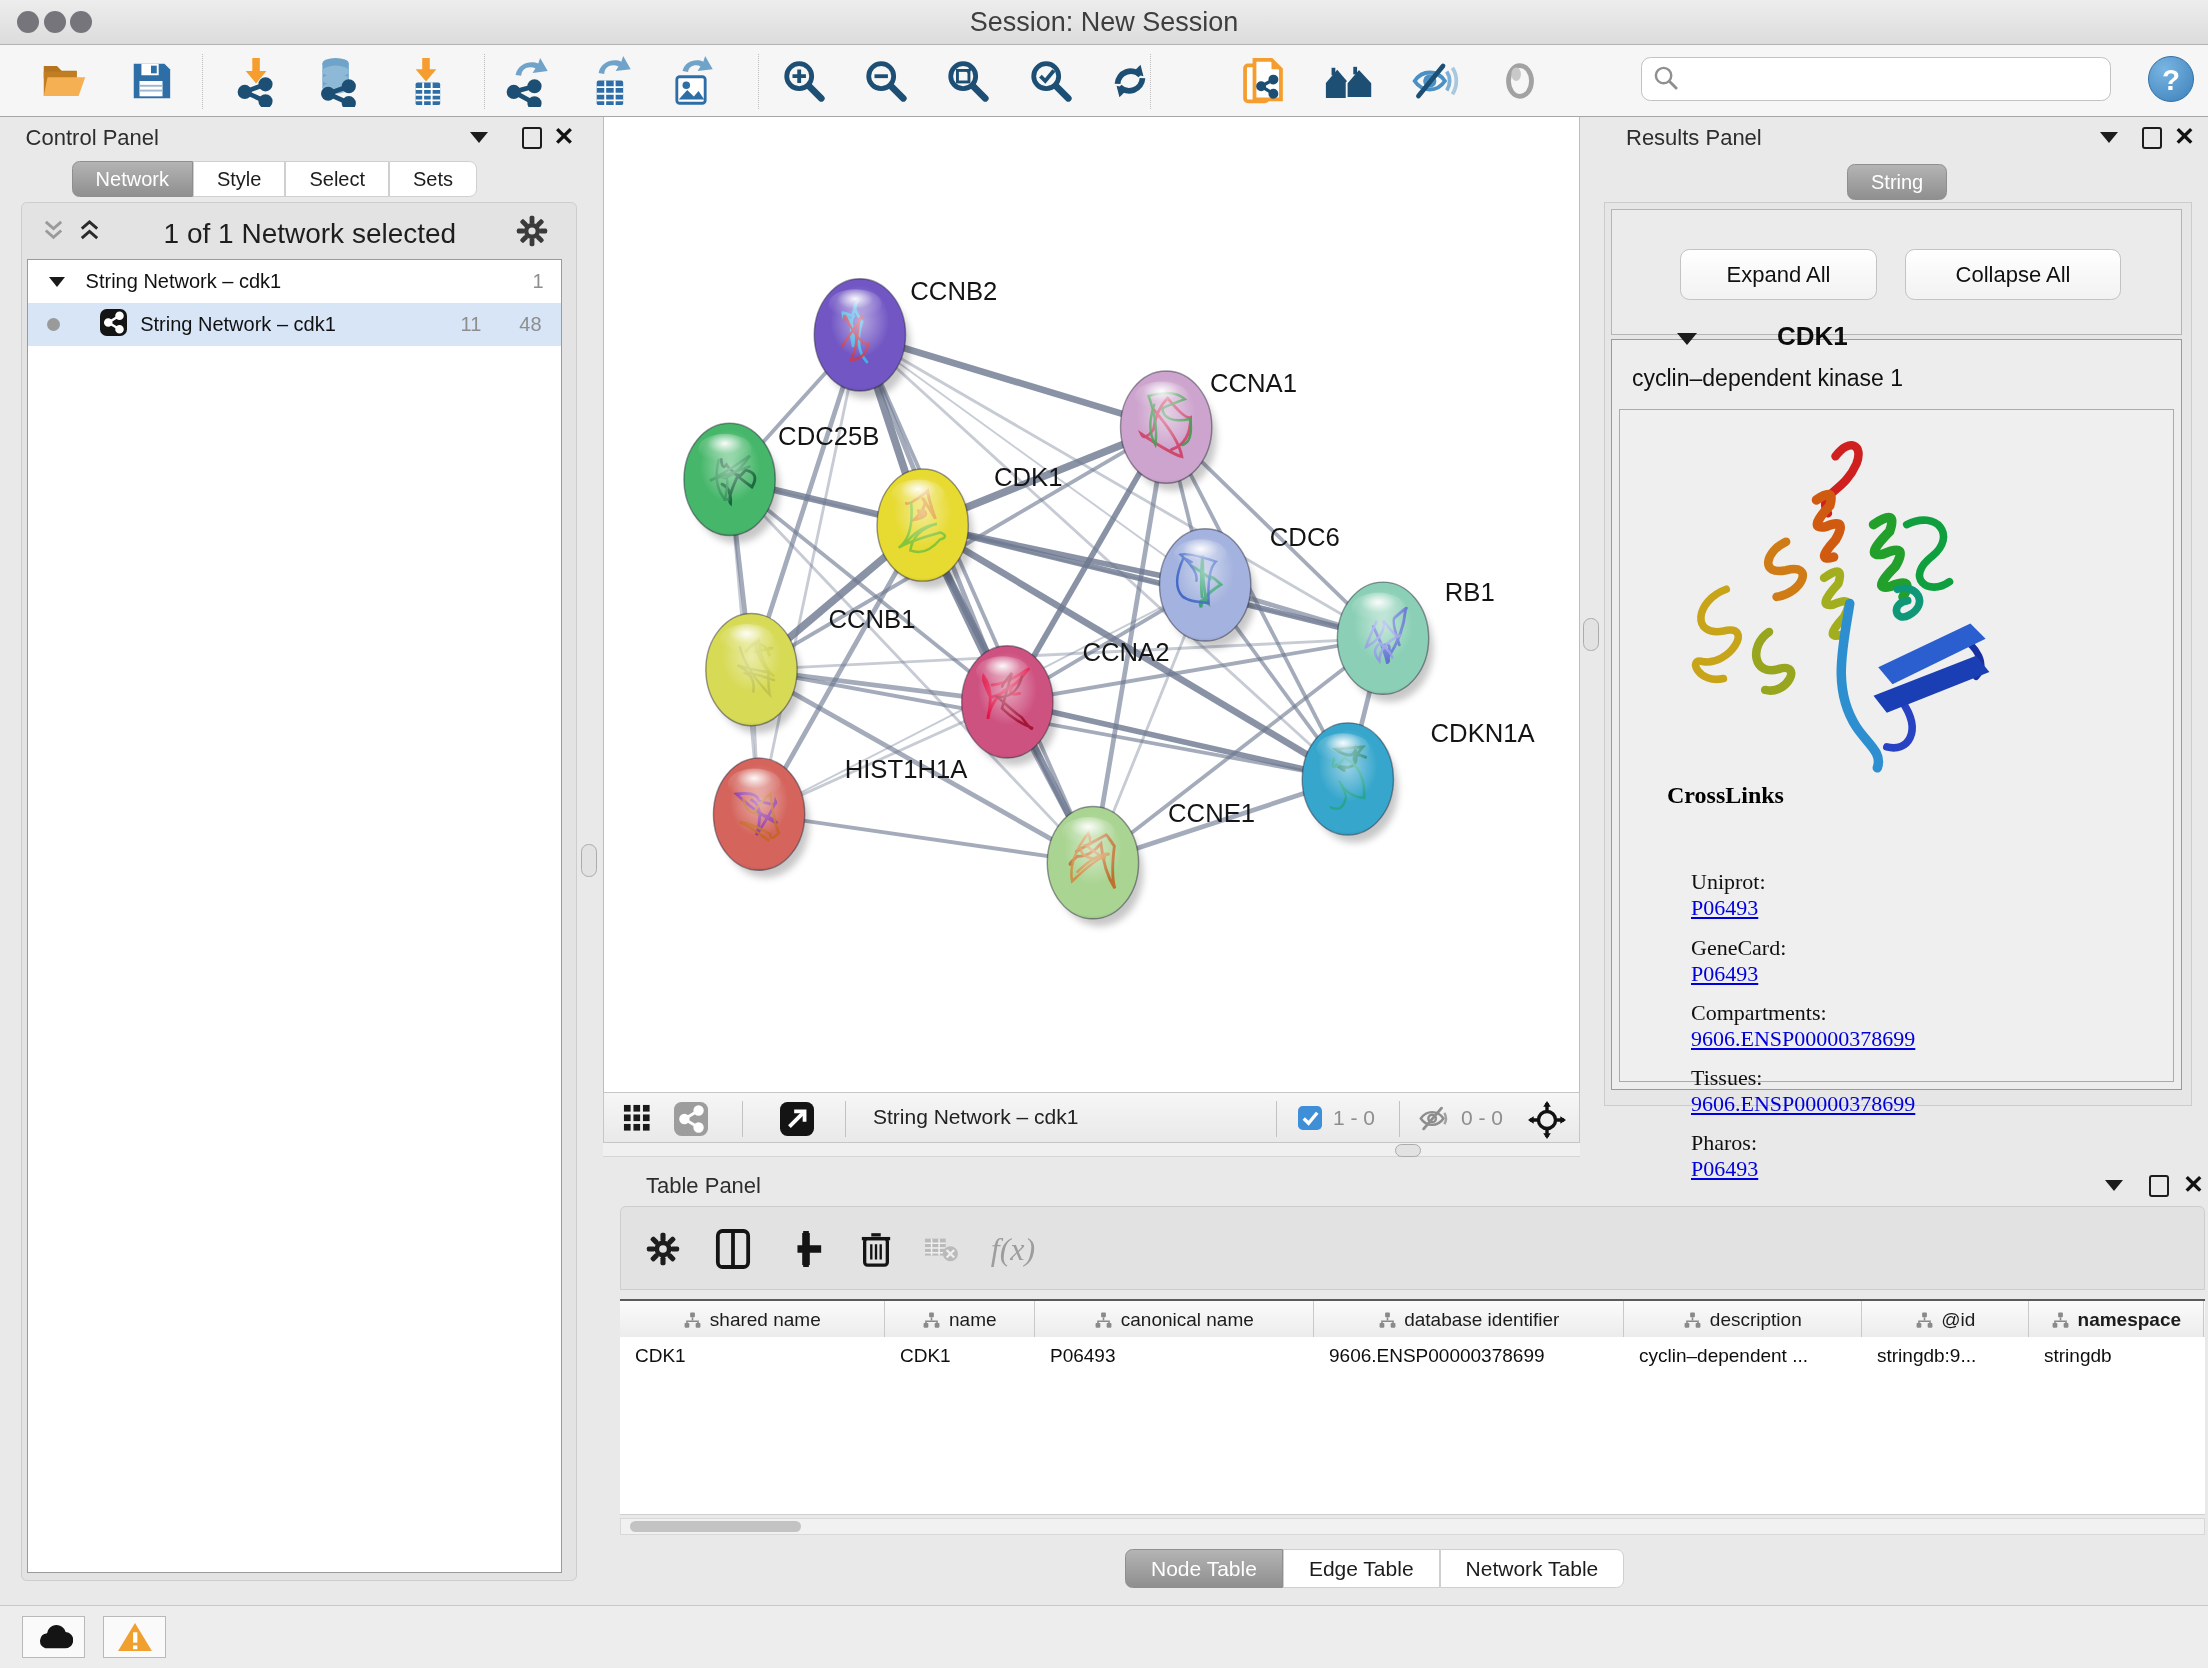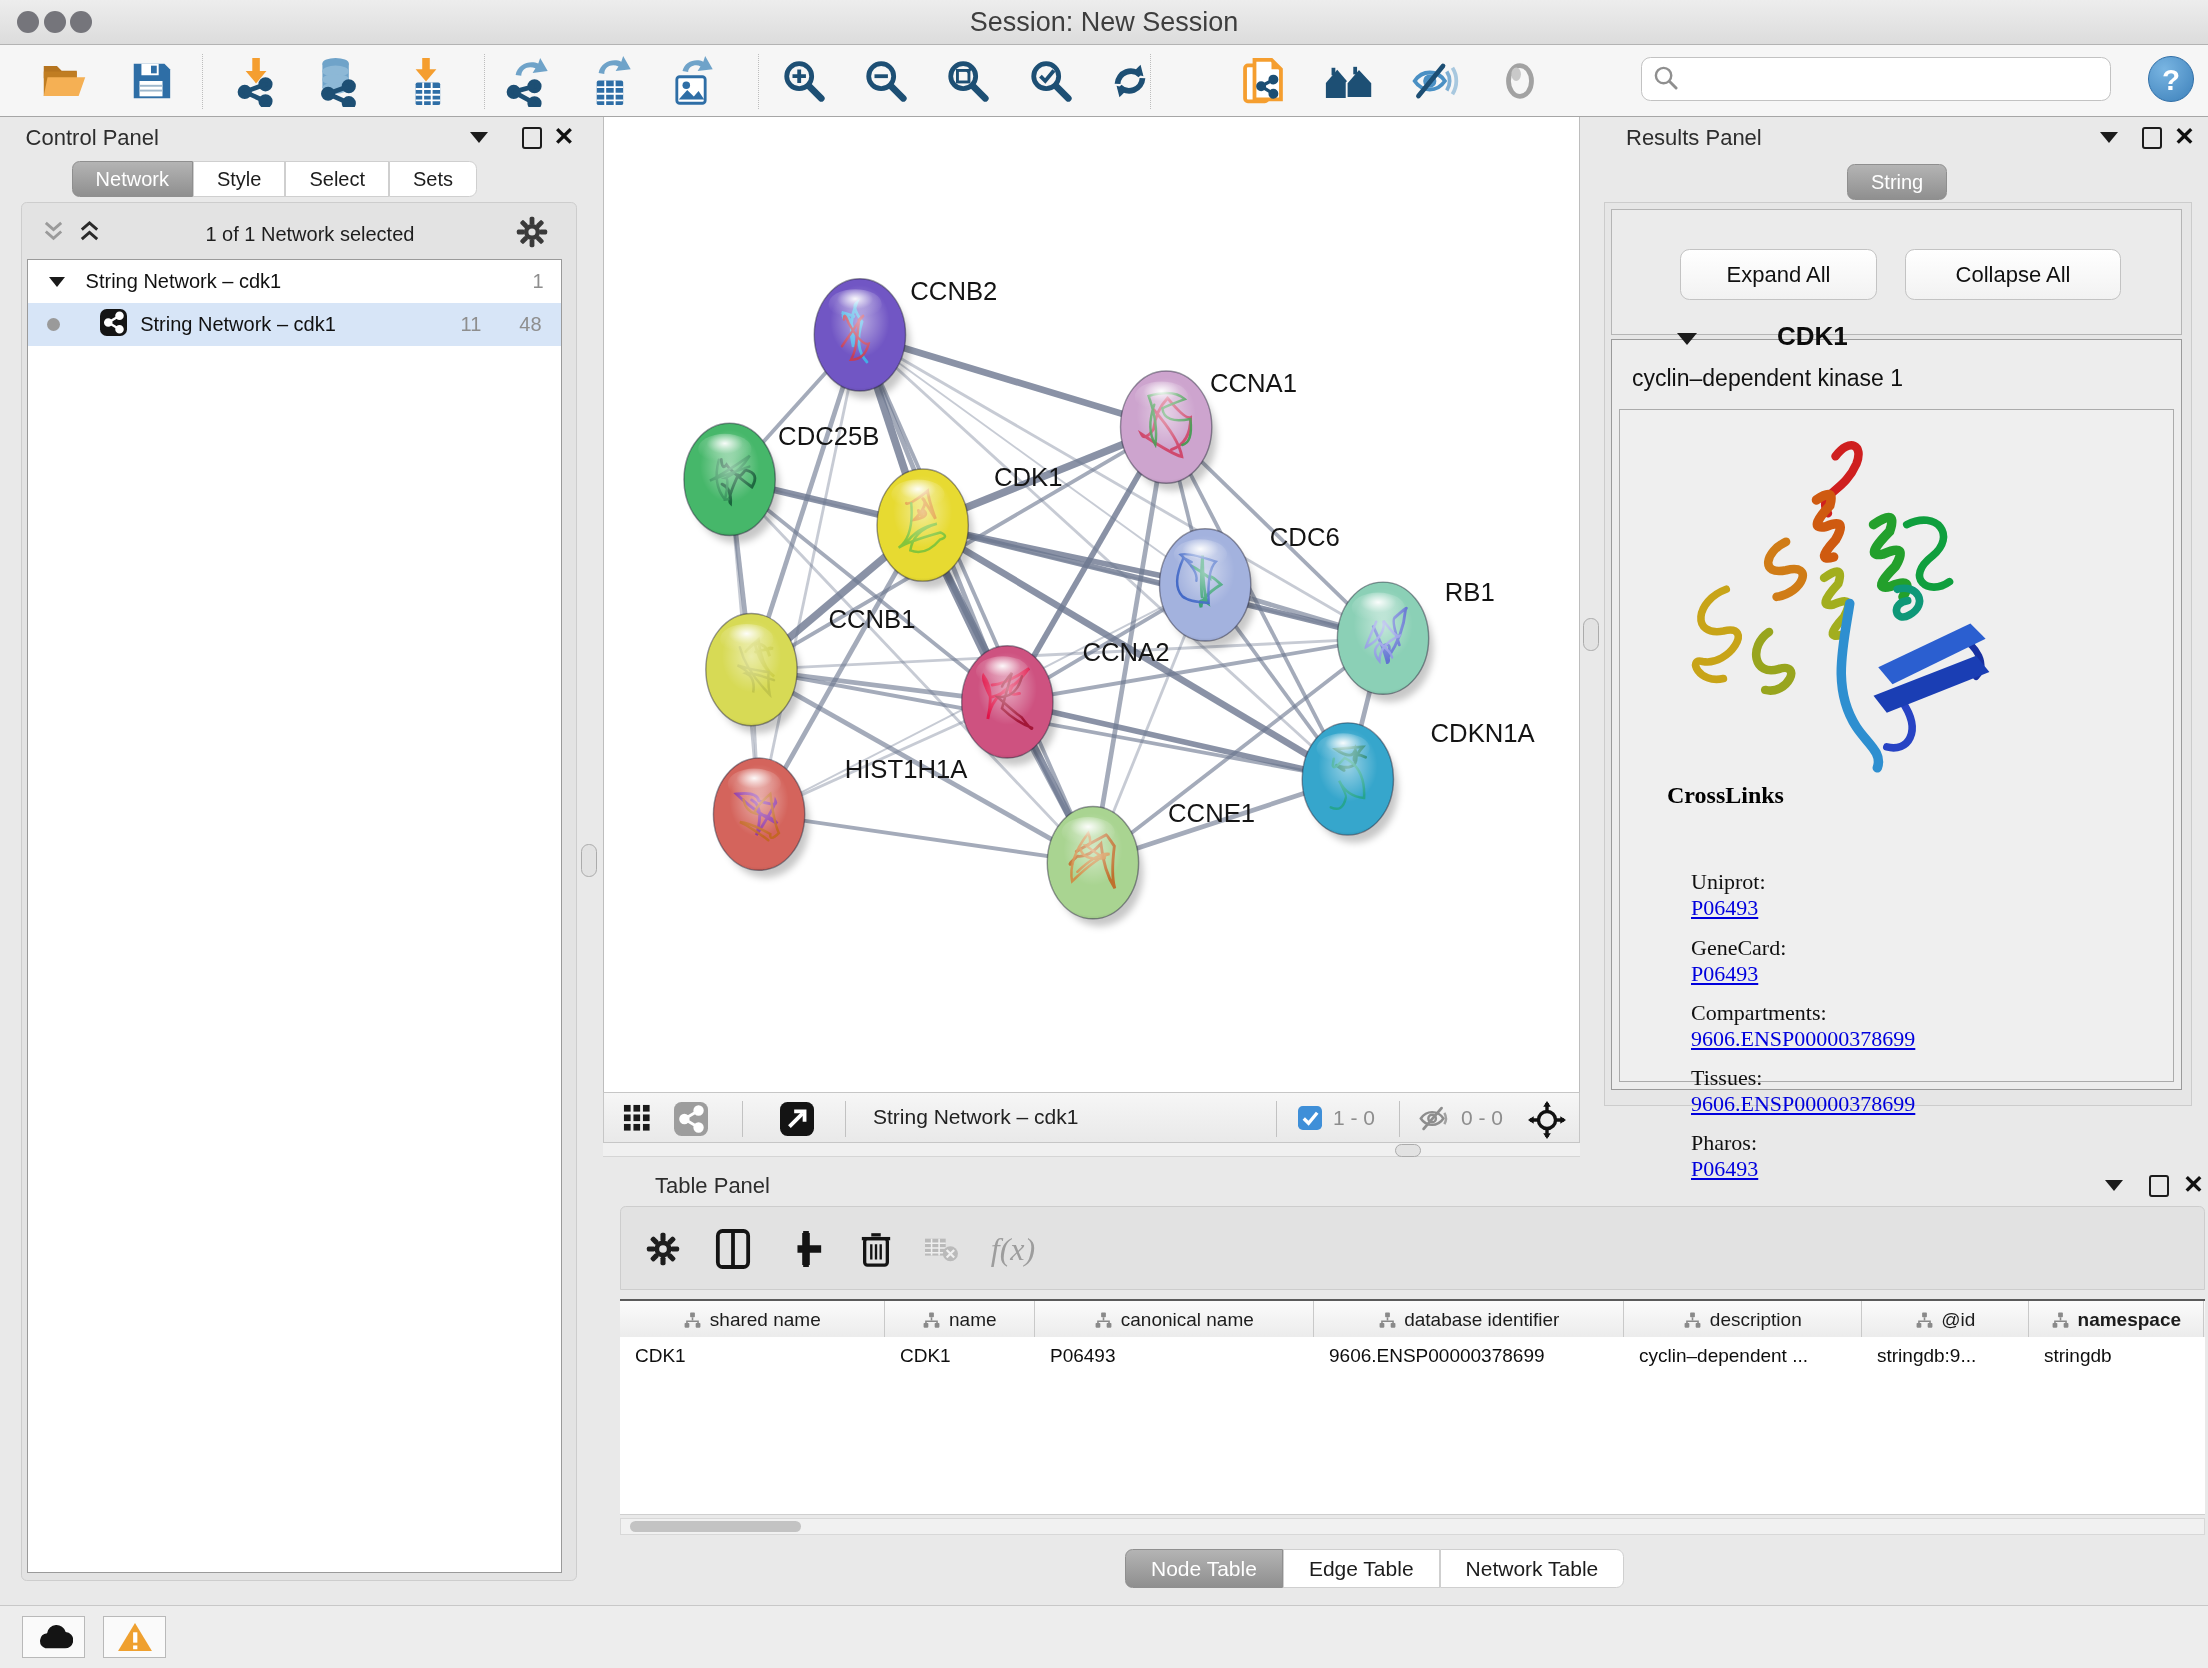--- a/index.html
+++ b/index.html
@@ -27,21 +27,21 @@
   .float-sq{width:16px;height:18px;border:2.4px solid #1c1c1c;border-radius:2.9px;}
   .close-x{font-size:25px;font-weight:bold;color:#111;line-height:19px;}
   .tabbar{display:flex;}
   .cp-tab,.tp-tab,.rp-tab{font-size:20px;padding:5.7px 23px;background:#fff;border:1px solid #cfcfcf;
      color:#1c1c1c;text-align:center;}
   .cp-tab.active,.tp-tab.active,.rp-tab.active{background:linear-gradient(#b4b4b4,#8f8f8f);color:#fff;border-color:#8f8f8f;}
   .cp-tab:first-child{border-radius:7.6px 0 0 7.6px;}
   .cp-tab:last-child{border-radius:0 7.6px 7.6px 0;}
   
   .cp-box{left:21px;top:202px;width:546px;height:1377px;background:#e3e3e3;border:1px solid #cdcdcd;border-radius:5.7px;}
-  .cp-status{left:28.5px;top:211px;width:531px;height:46px;display:flex;align-items:center;font-size:20px;color:#1e1e1e;}
+  .cp-status{left:28.5px;top:211px;width:531px;height:46px;display:flex;align-items:center;font-size:28px;color:#1e1e1e;}
   .tree{left:27px;top:259px;width:535px;height:1314px;background:#fff;border:1px solid #9a9a9a;box-sizing:border-box;}
   .tree-row{height:43px;display:flex;align-items:center;font-size:20px;color:#111;}
   .tree-row.selected{background:#d7e5f7;}
   .tree-count{color:#8e8e8e;}
   
   .netview{left:603px;top:117px;width:977px;height:975px;background:#fff;border-left:1px solid #bdbdbd;border-right:1px solid #bdbdbd;box-sizing:border-box;}
   .netfooter{left:603px;top:1092px;width:977px;height:51px;background:linear-gradient(#f6f6f6,#e9e9e9);
      border:1px solid #c6c6c6;box-sizing:border-box;}
   .nf-sep{top:7.6px;height:36px;border-left:1px solid #c2c2c2;width:0;}
   .substrip{left:603px;top:1143px;width:977px;height:13.3px;background:#f0f0f0;border-bottom:1px solid #d5d5d5;}
@@ -644,21 +644,21 @@
       <span class="xl-label">Tissues:</span>
       <span class="xl-link">9606.ENSP00000378699</span>
     </div>
     <div class="xl-row xl-serif">
       <span class="xl-label">Pharos:</span>
       <span class="xl-link">P06493</span>
     </div>
   </div>
 
 <div class="abs" style="left:616px;top:1169px;width:1592px;height:409px">
-  <div class="abs phdr" style="left:39px;top:3.8px">Table Panel</div>
+  <div class="abs phdr" style="left:30px;top:3.8px">Table Panel</div>
   <div class="abs tri-down" style="left:1489px;top:11.4px"></div>
   <div class="abs float-sq" style="left:1533px;top:5.7px"></div>
   <div class="abs close-x" style="left:1567px;top:5.7px">✕</div>
 </div>
 <div class="abs tp-toolbox"></div>
 <div class="abs tp-tool" style="left:641px">
   <svg width="34" height="34" viewBox="0 0 40 40">
       <g fill="#1e1e1e">
         <rect x="17" y="1" width="6" height="10" rx="2"></rect>
         <rect x="17" y="29" width="6" height="10" rx="2"></rect>

